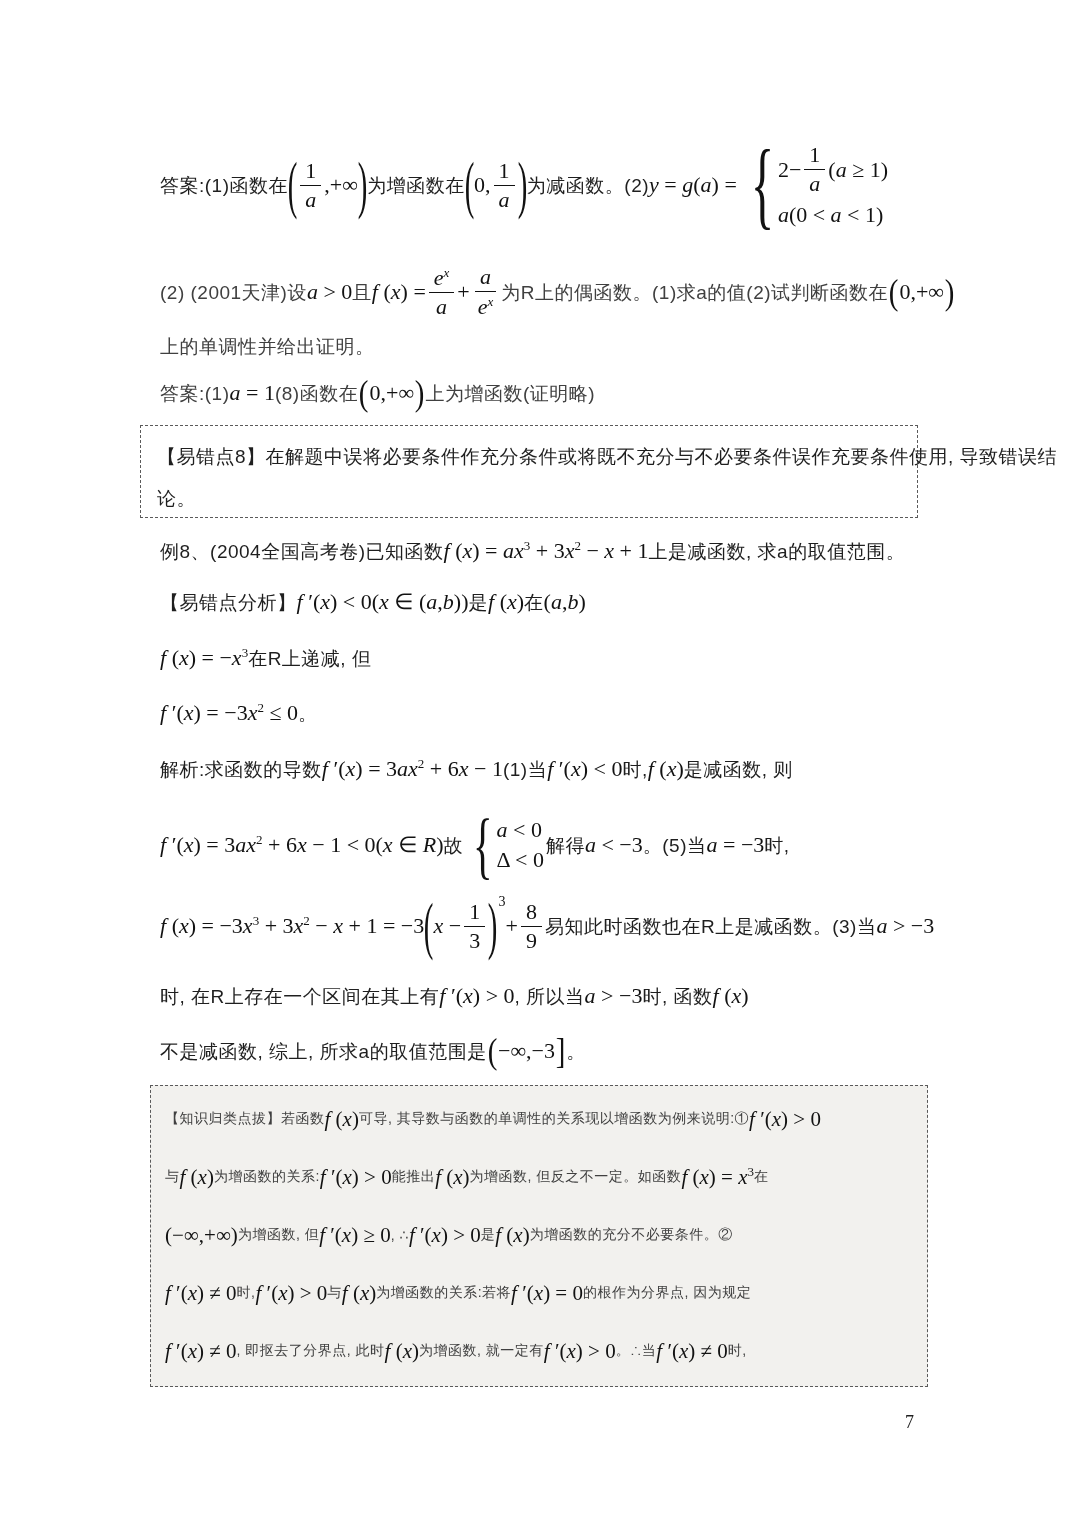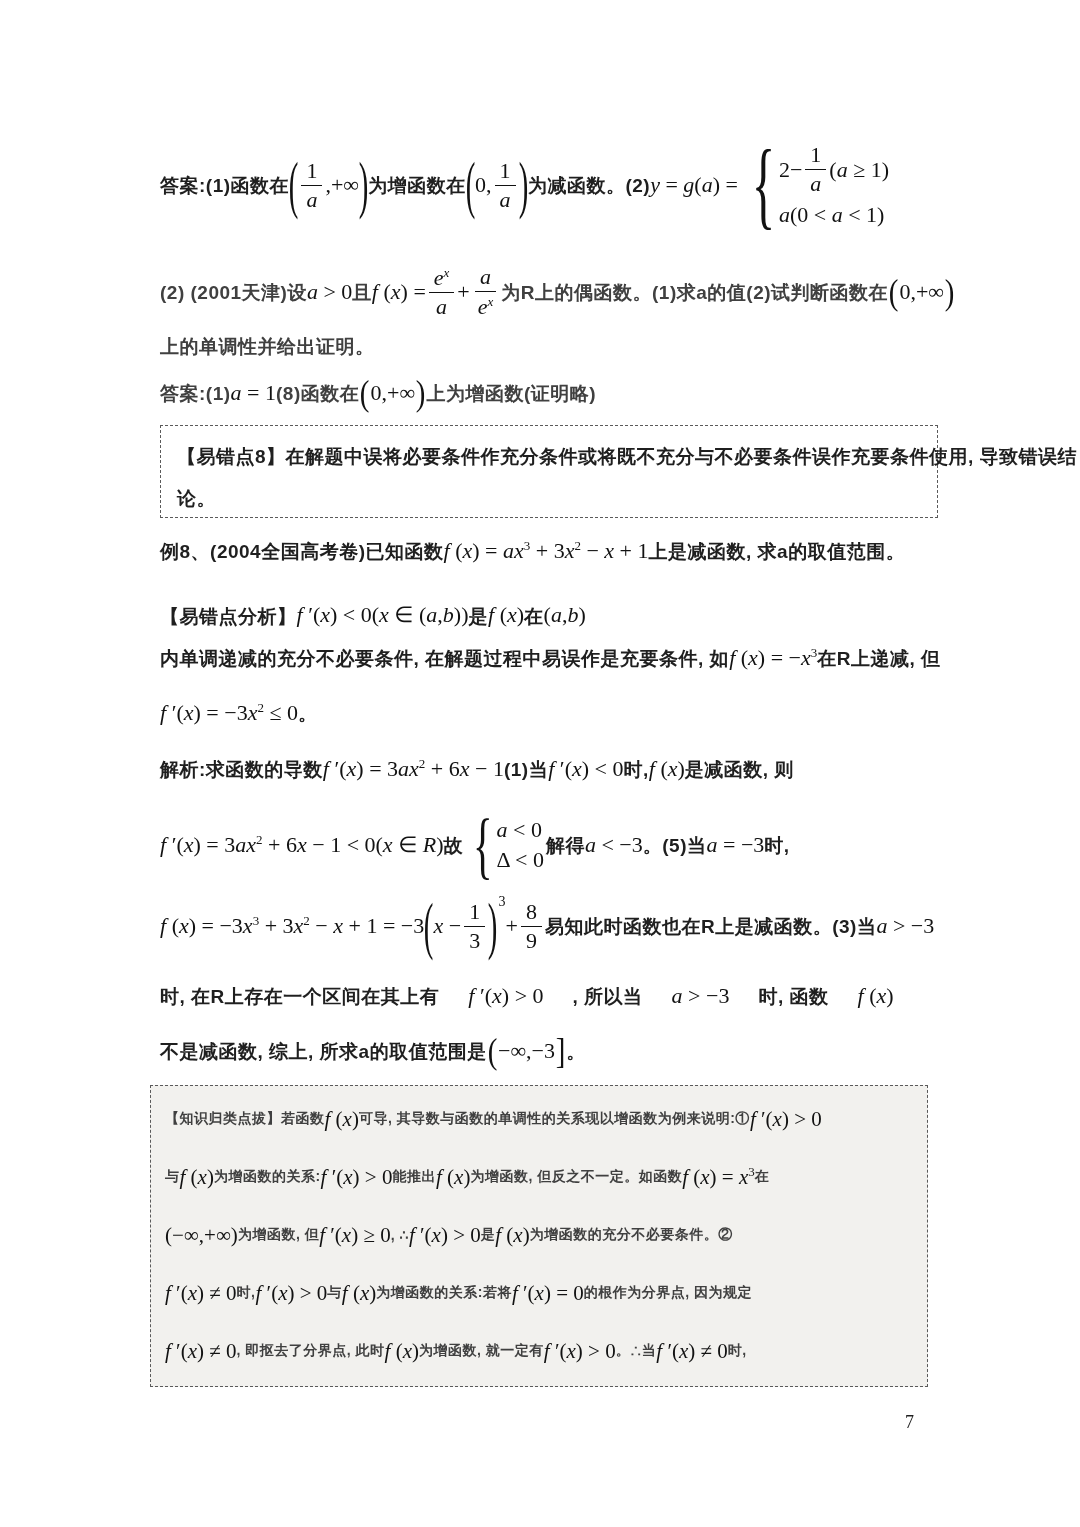--- a/index.html
+++ b/index.html
@@ -4,21 +4,21 @@
 <style>
   html,body{margin:0;padding:0;}
   body{
     width:1080px;height:1527px;position:relative;background:#ffffff;
     font-family:"Liberation Sans",sans-serif;overflow:hidden;
   }
   .blk{
     position:absolute;left:160px;display:flex;align-items:center;
     white-space:nowrap;line-height:1;
   }
-  .zh{font-size:19px;font-weight:700;letter-spacing:0.5px;}
+  .zh{font-size:19px;font-weight:400;letter-spacing:0.5px;}
   .c-k .zh{color:#1f1f1f;}
   .c-o .zh{color:#404040;}
   .m{font-family:"Liberation Serif",serif;font-size:22px;color:#121212;}
   .m .it{font-style:italic;}
   .m sup{font-size:13px;}
   .frac{display:inline-flex;flex-direction:column;align-items:center;
     vertical-align:middle;margin:0 3px;font-family:"Liberation Serif",serif;
     font-size:21px;color:#121212;}
   .frac .num{padding:1px 5px 3px 5px;border-bottom:1.6px solid #121212;}
   .frac .den{padding:3px 5px 1px 5px;}
@@ -30,41 +30,41 @@
   .psup{font-family:"Liberation Serif",serif;font-size:14px;color:#121212;
     position:relative;top:-24px;margin-left:1px;}
   .cases{display:inline-flex;align-items:center;margin:0 2px;}
   .cases .cbrace{display:inline-block;font-family:"Liberation Serif",serif;
     font-weight:300;color:#121212;line-height:.85;}
   .cbrace.cb-m{font-size:74px;transform:scaleX(.55);margin-right:-4px;}
   .cbrace.cb-l{font-size:98px;transform:scaleX(.5);margin-right:-8px;}
   .cases .rows{display:inline-flex;flex-direction:column;align-items:flex-start;gap:8px;}
   .cases .crow{display:flex;align-items:center;white-space:nowrap;}
   .boxed{position:absolute;border:1px dashed #5a5a5a;box-sizing:border-box;}
-  #box1{left:160px;top:425px;width:778px;height:93px;background:#ffffff;
+  #box1{left:140px;top:425px;width:778px;height:93px;background:#ffffff;
     padding:10px 16px 0 16px;}
   #box1 .bline{display:flex;align-items:center;height:42px;white-space:nowrap;}
   #box2{left:150px;top:1085px;width:778px;height:302px;background:#f2f1ee;
     padding:4px 14px 0 14px;}
   #box2 .bline{display:flex;align-items:center;height:58px;white-space:nowrap;}
   #box2 .zh{font-size:14px;}
   #box2 .m{font-size:21px;}
   
   #b1{top:130px;height:110px;}
   #b2{top:252px;height:80px;}
   #b3{top:331px;height:30px;}
   #b4{top:372px;height:42px;}
   #b5{top:528px;height:46px;text-align:right;}
-  #b6{top:578px;height:48px;align-items:flex-end;}
+  #b6{top:578px;height:48px;}
   #b7{top:636px;height:44px;}
   #b8{top:690px;height:46px;}
   #b9{top:746px;height:46px;}
   #b10{top:798px;height:94px;}
   #b11{top:878px;height:96px;}
-  #b12{top:973px;height:46px;gap:29px;}
+  #b12{top:973px;height:46px;}
   #b13{top:1027px;height:48px;}
   #page-num{position:absolute;left:905px;top:1412px;
     font-family:"Liberation Serif",serif;font-size:18px;color:#1f1f1f;}
 </style>
 </head>
 <body>
 
 <main id="doc-content">
     <div class="blk c-k" id="b1">
       <span class="zh">答案:(1)函数在</span>
@@ -156,21 +156,20 @@
     </div>
     <div class="blk c-k" id="b6">
       <span class="zh">【易错点分析】</span>
       <span class="m"><span class="it">f</span><span> ′(</span><span class="it">x</span><span>) &lt; 0(</span><span class="it">x</span><span> ∈ (</span><span class="it">a</span><span>,</span><span class="it">b</span><span>))</span></span>
       <span class="zh">是</span>
       <span class="m"><span> </span><span class="it">f</span><span> (</span><span class="it">x</span><span>) </span></span>
       <span class="zh">在</span>
       <span class="m"><span> (</span><span class="it">a</span><span>,</span><span class="it">b</span><span>)</span></span>
     </div>
     <div class="blk c-k" id="b7">
-      <span class="zh">内单调递减的充分不必要条件, 在解题过程中易误作是充要条件, 如</span>
       <span class="m"><span> </span><span class="it">f</span><span> (</span><span class="it">x</span><span>) = −</span><span class="it">x</span><sup><span>3</span></sup><span> </span></span>
       <span class="zh">在R上递减, 但</span>
     </div>
     <div class="blk c-k" id="b8">
       <span class="m"><span class="it">f</span><span> ′(</span><span class="it">x</span><span>) = −3</span><span class="it">x</span><sup><span>2</span></sup><span> ≤ 0</span></span>
       <span class="zh">。</span>
     </div>
     <div class="blk c-k" id="b9">
       <span class="zh">解析:求函数的导数</span>
       <span class="m"><span> </span><span class="it">f</span><span> ′(</span><span class="it">x</span><span>) = 3</span><span class="it">ax</span><sup><span>2</span></sup><span> + 6</span><span class="it">x</span><span> − 1 </span></span>

